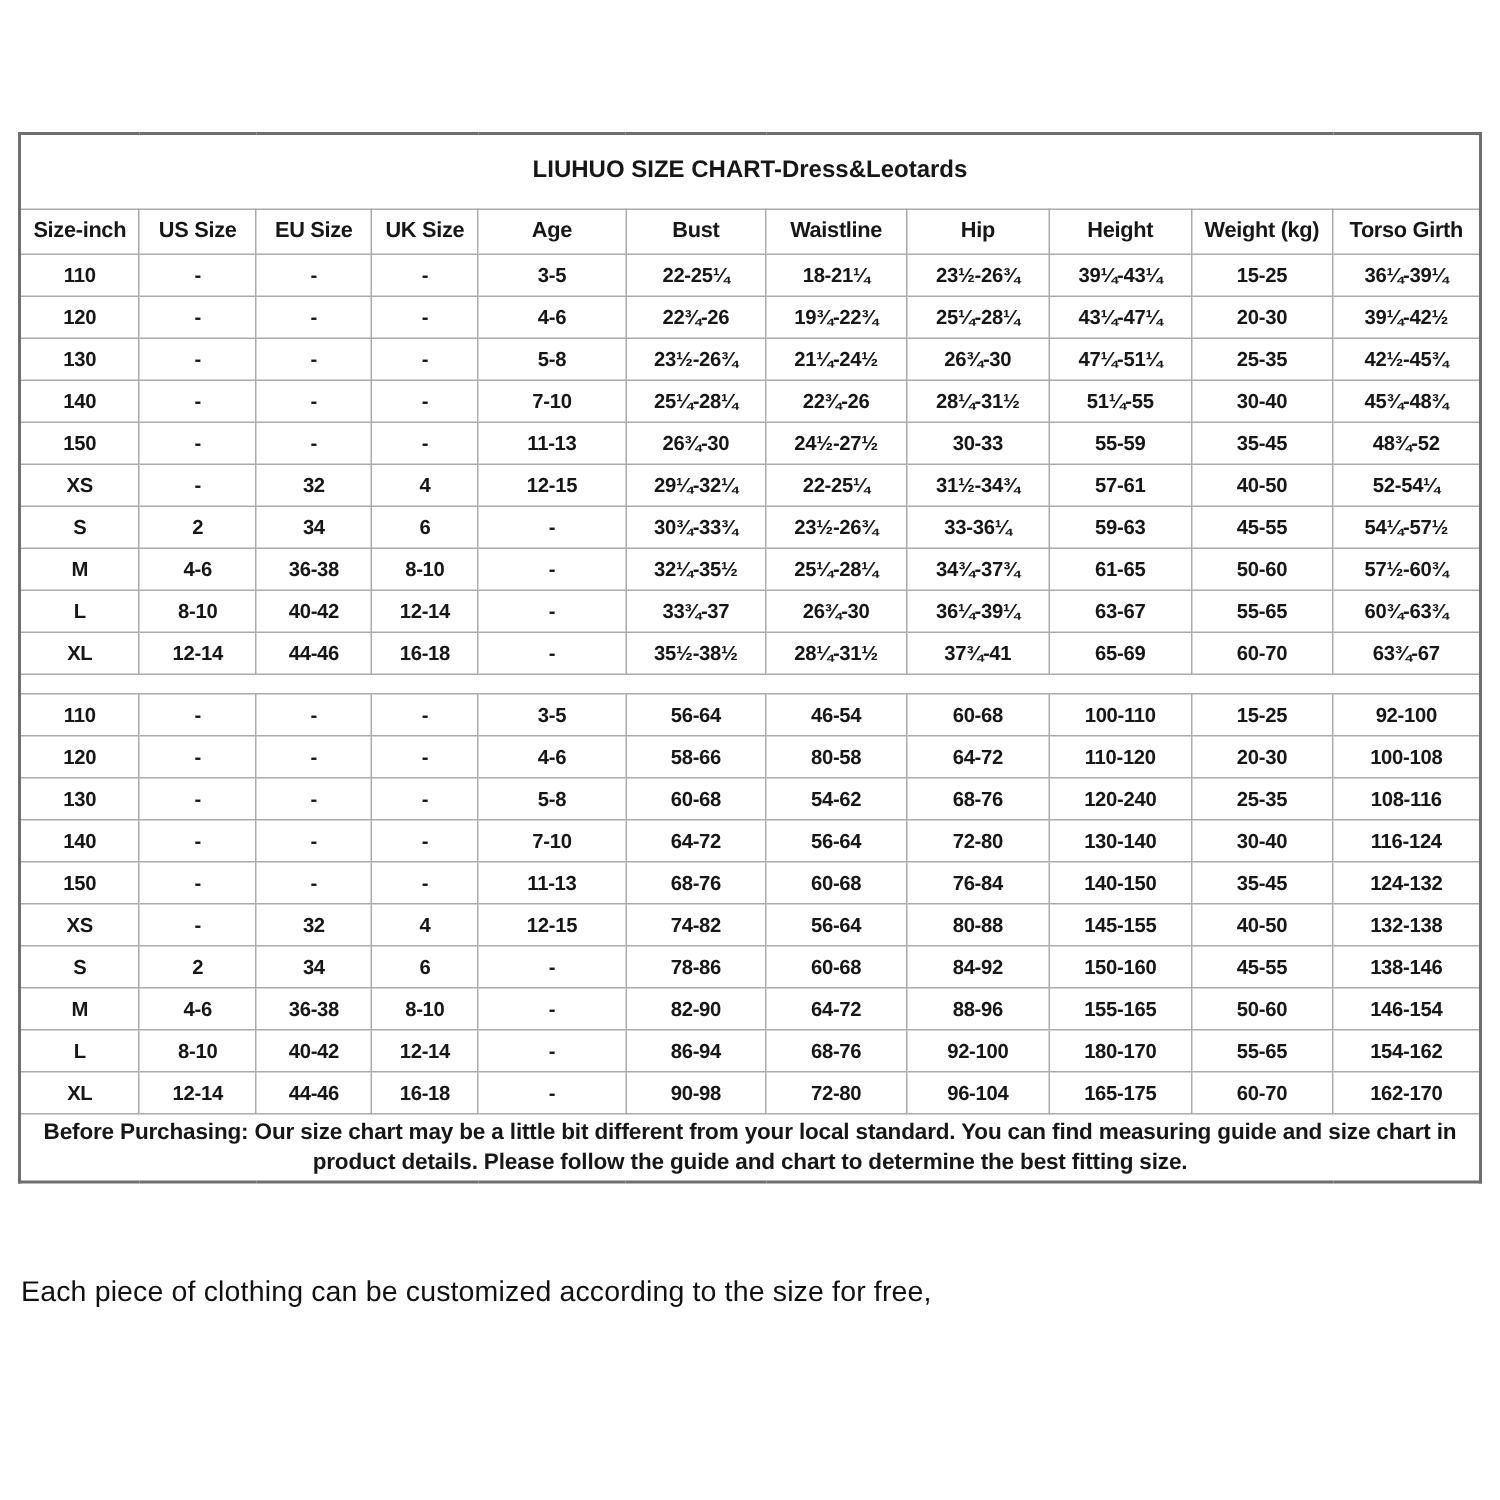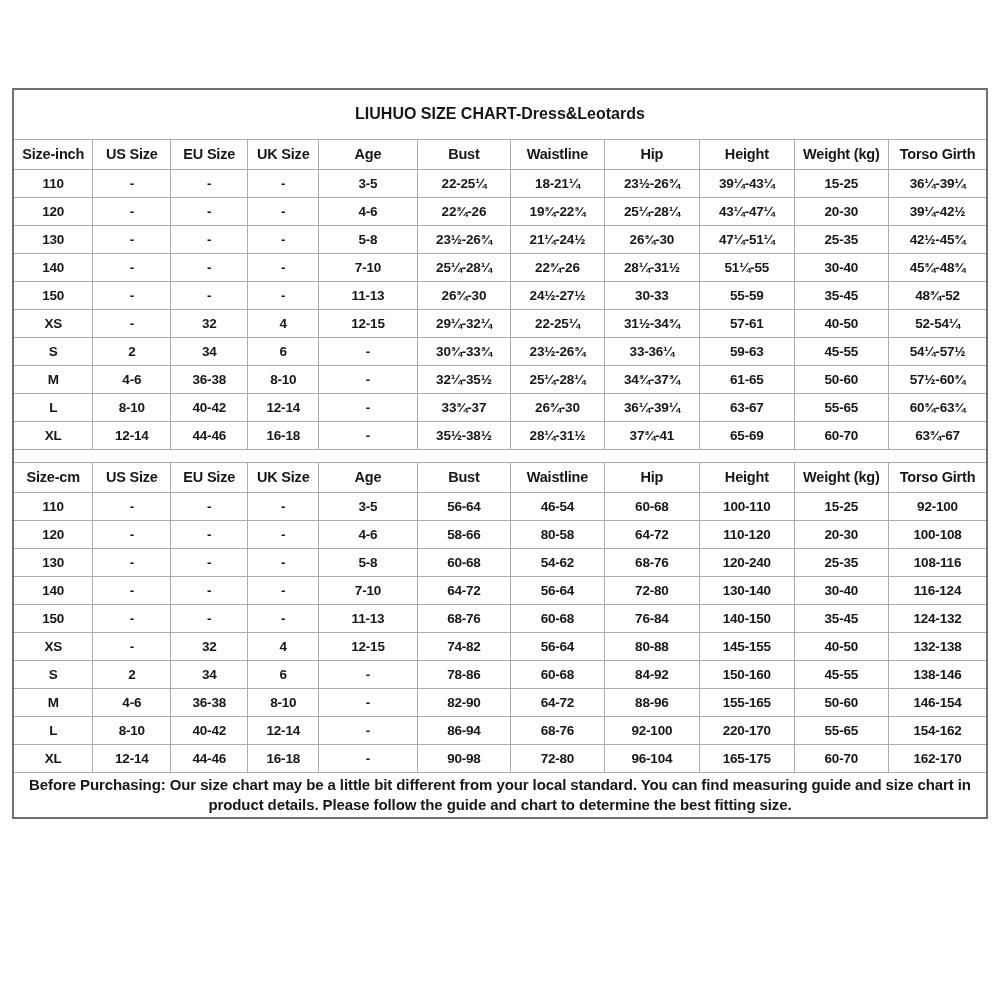--- a/index.html
+++ b/index.html
@@ -238,33 +238,20 @@
         </tr>
       </tbody>
 
     <tbody>
       <tr class="spacer-row">
         <td colspan="11"></td>
       </tr>
     </tbody>
 
     <tbody data-table="1">
-        <tr class="hdr">
-          <td>Size-cm</td>
-          <td>US Size</td>
-          <td>EU Size</td>
-          <td>UK Size</td>
-          <td>Age</td>
-          <td>Bust</td>
-          <td>Waistline</td>
-          <td>Hip</td>
-          <td>Height</td>
-          <td>Weight (kg)</td>
-          <td>Torso Girth</td>
-        </tr>
         <tr>
           <td>110</td>
           <td>-</td>
           <td>-</td>
           <td>-</td>
           <td>3-5</td>
           <td>56-64</td>
           <td>46-54</td>
           <td>60-68</td>
           <td>100-110</td>
@@ -364,21 +351,21 @@
         </tr>
         <tr>
           <td>L</td>
           <td>8-10</td>
           <td>40-42</td>
           <td>12-14</td>
           <td>-</td>
           <td>86-94</td>
           <td>68-76</td>
           <td>92-100</td>
-          <td>220-170</td>
+          <td>180-170</td>
           <td>55-65</td>
           <td>154-162</td>
         </tr>
         <tr>
           <td>XL</td>
           <td>12-14</td>
           <td>44-46</td>
           <td>16-18</td>
           <td>-</td>
           <td>90-98</td>
@@ -391,15 +378,16 @@
       </tbody>
 
     <tbody>
       <tr class="footer-row">
         <td colspan="11">Before Purchasing: Our size chart may be a little bit different from your local standard. You can find measuring guide and size chart in product details. Please follow the guide and chart to determine the best fitting size.</td>
       </tr>
     </tbody>
   </table>
 
   <div class="bottom-notes">
+    <div class="bottom-note">Each piece of clothing can be customized according to the size for free,</div>
   </div>
 
 </div>
 
 </body></html>

